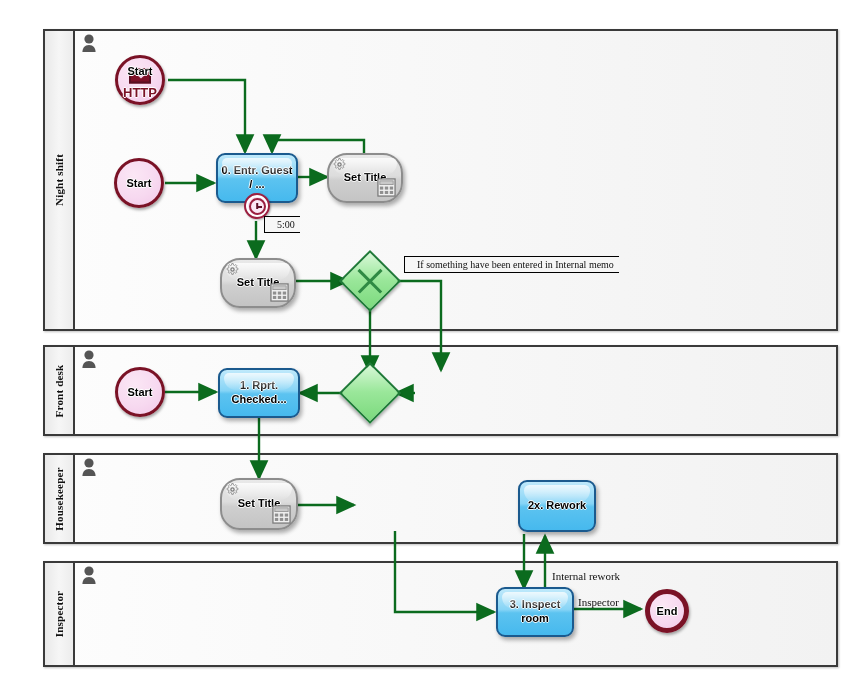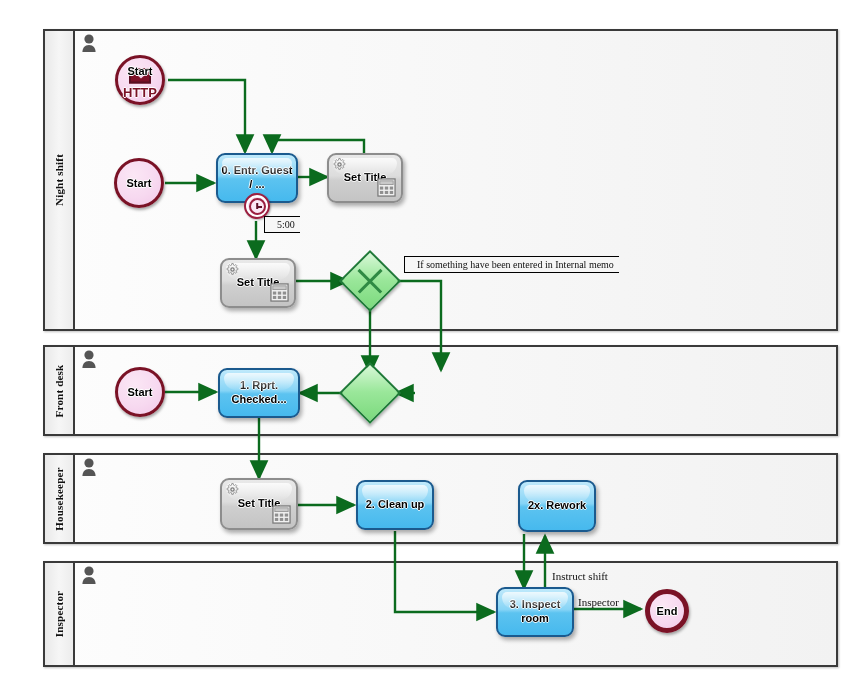--- a/index.html
+++ b/index.html
@@ -126,21 +126,21 @@
                  0 1px 0 rgba(255,255,255,.85), 0 -1px 0 rgba(255,255,255,.85);
     padding: 0 3px;
   }
   .task-gloss {
     position: absolute; left: 4px; right: 4px; top: 3px; height: 38%;
     border-radius: 6px 6px 14px 14px;
     background: linear-gradient(to bottom, rgba(255,255,255,.75), rgba(255,255,255,.08));
     pointer-events: none;
   }
   .svc-task {
-    border-radius: 9px;
+    border-radius: 20px;
     border: 2px solid #8d8d8d;
     background: linear-gradient(to bottom, #e9e9e9 0%, #dddddd 45%, #cfcfcf 55%, #c4c4c4 100%);
     box-shadow: 2px 3px 4px rgba(0,0,0,0.32);
     display: flex; align-items: center; justify-content: center; text-align: center;
     position: absolute;
   }
   .svc-gloss {
     position: absolute; left: 4px; right: 4px; top: 3px; height: 36%;
     border-radius: 6px 6px 14px 14px;
     background: linear-gradient(to bottom, rgba(255,255,255,.8), rgba(255,255,255,.06));
@@ -374,35 +374,31 @@
         <rect x="3" y="9" width="3.6" height="3.2"></rect>
           <rect x="8.2" y="9" width="3.6" height="3.2"></rect>
           <rect x="13.4" y="9" width="3.6" height="3.2"></rect>
         <rect x="3" y="13.6" width="3.6" height="3.2"></rect>
           <rect x="8.2" y="13.6" width="3.6" height="3.2"></rect>
           <rect x="13.4" y="13.6" width="3.6" height="3.2"></rect>
       </g>
     </svg>
   </div>
 
-  <div class="task" style="left:356px; top:480px; width:78px; height:50px;">
-    <div class="task-gloss"></div>
-    <div class="task-label">2. Clean up</div>
-  </div>
 
   <div class="task" style="left:518px; top:480px; width:78px; height:52px;">
     <div class="task-gloss"></div>
     <div class="task-label">2x. Rework</div>
   </div>
 
   <div class="task" style="left:496px; top:587px; width:78px; height:50px;">
     <div class="task-gloss"></div>
     <div class="task-label">3. Inspect room</div>
   </div>
 
   <div class="event ev-end" style="left:645px; top:589px;">
     <div class="ev-center-label">End</div>
   </div>
 
-  <div class="flow-label" style="left:552px; top:570px;">Instruct shift</div>
+  <div class="flow-label" style="left:552px; top:570px;">Internal rework</div>
   <div class="flow-label" style="left:578px; top:596px;">Inspector</div>
 
 </div>
 
 </body></html>

